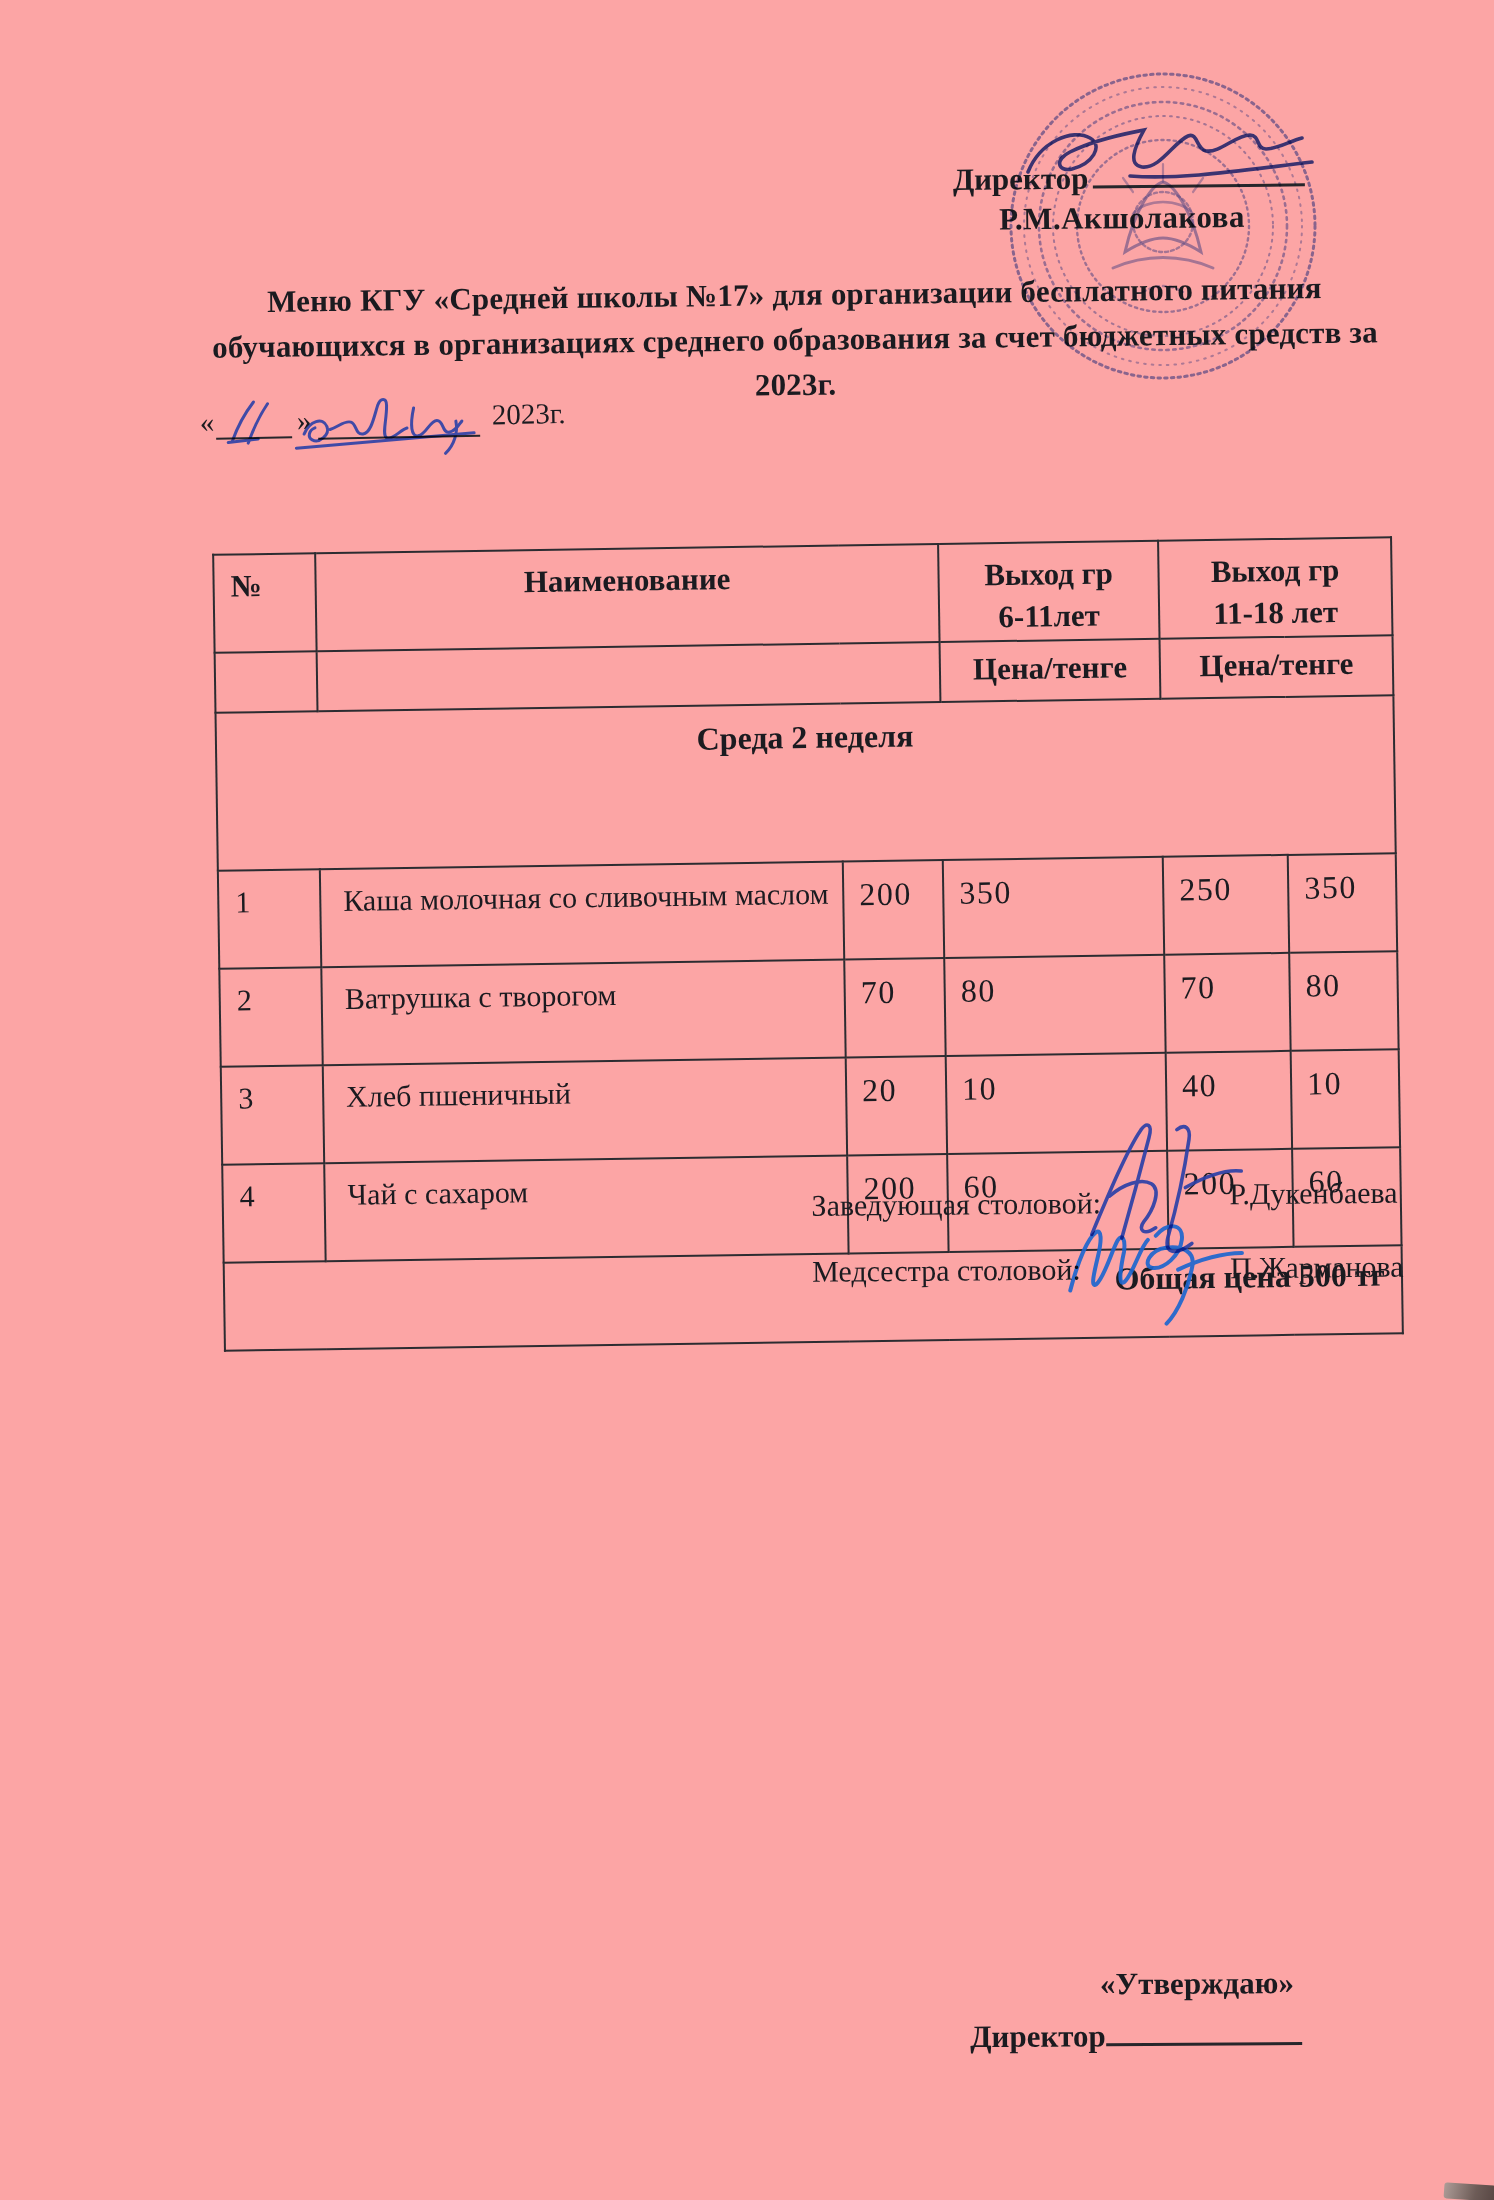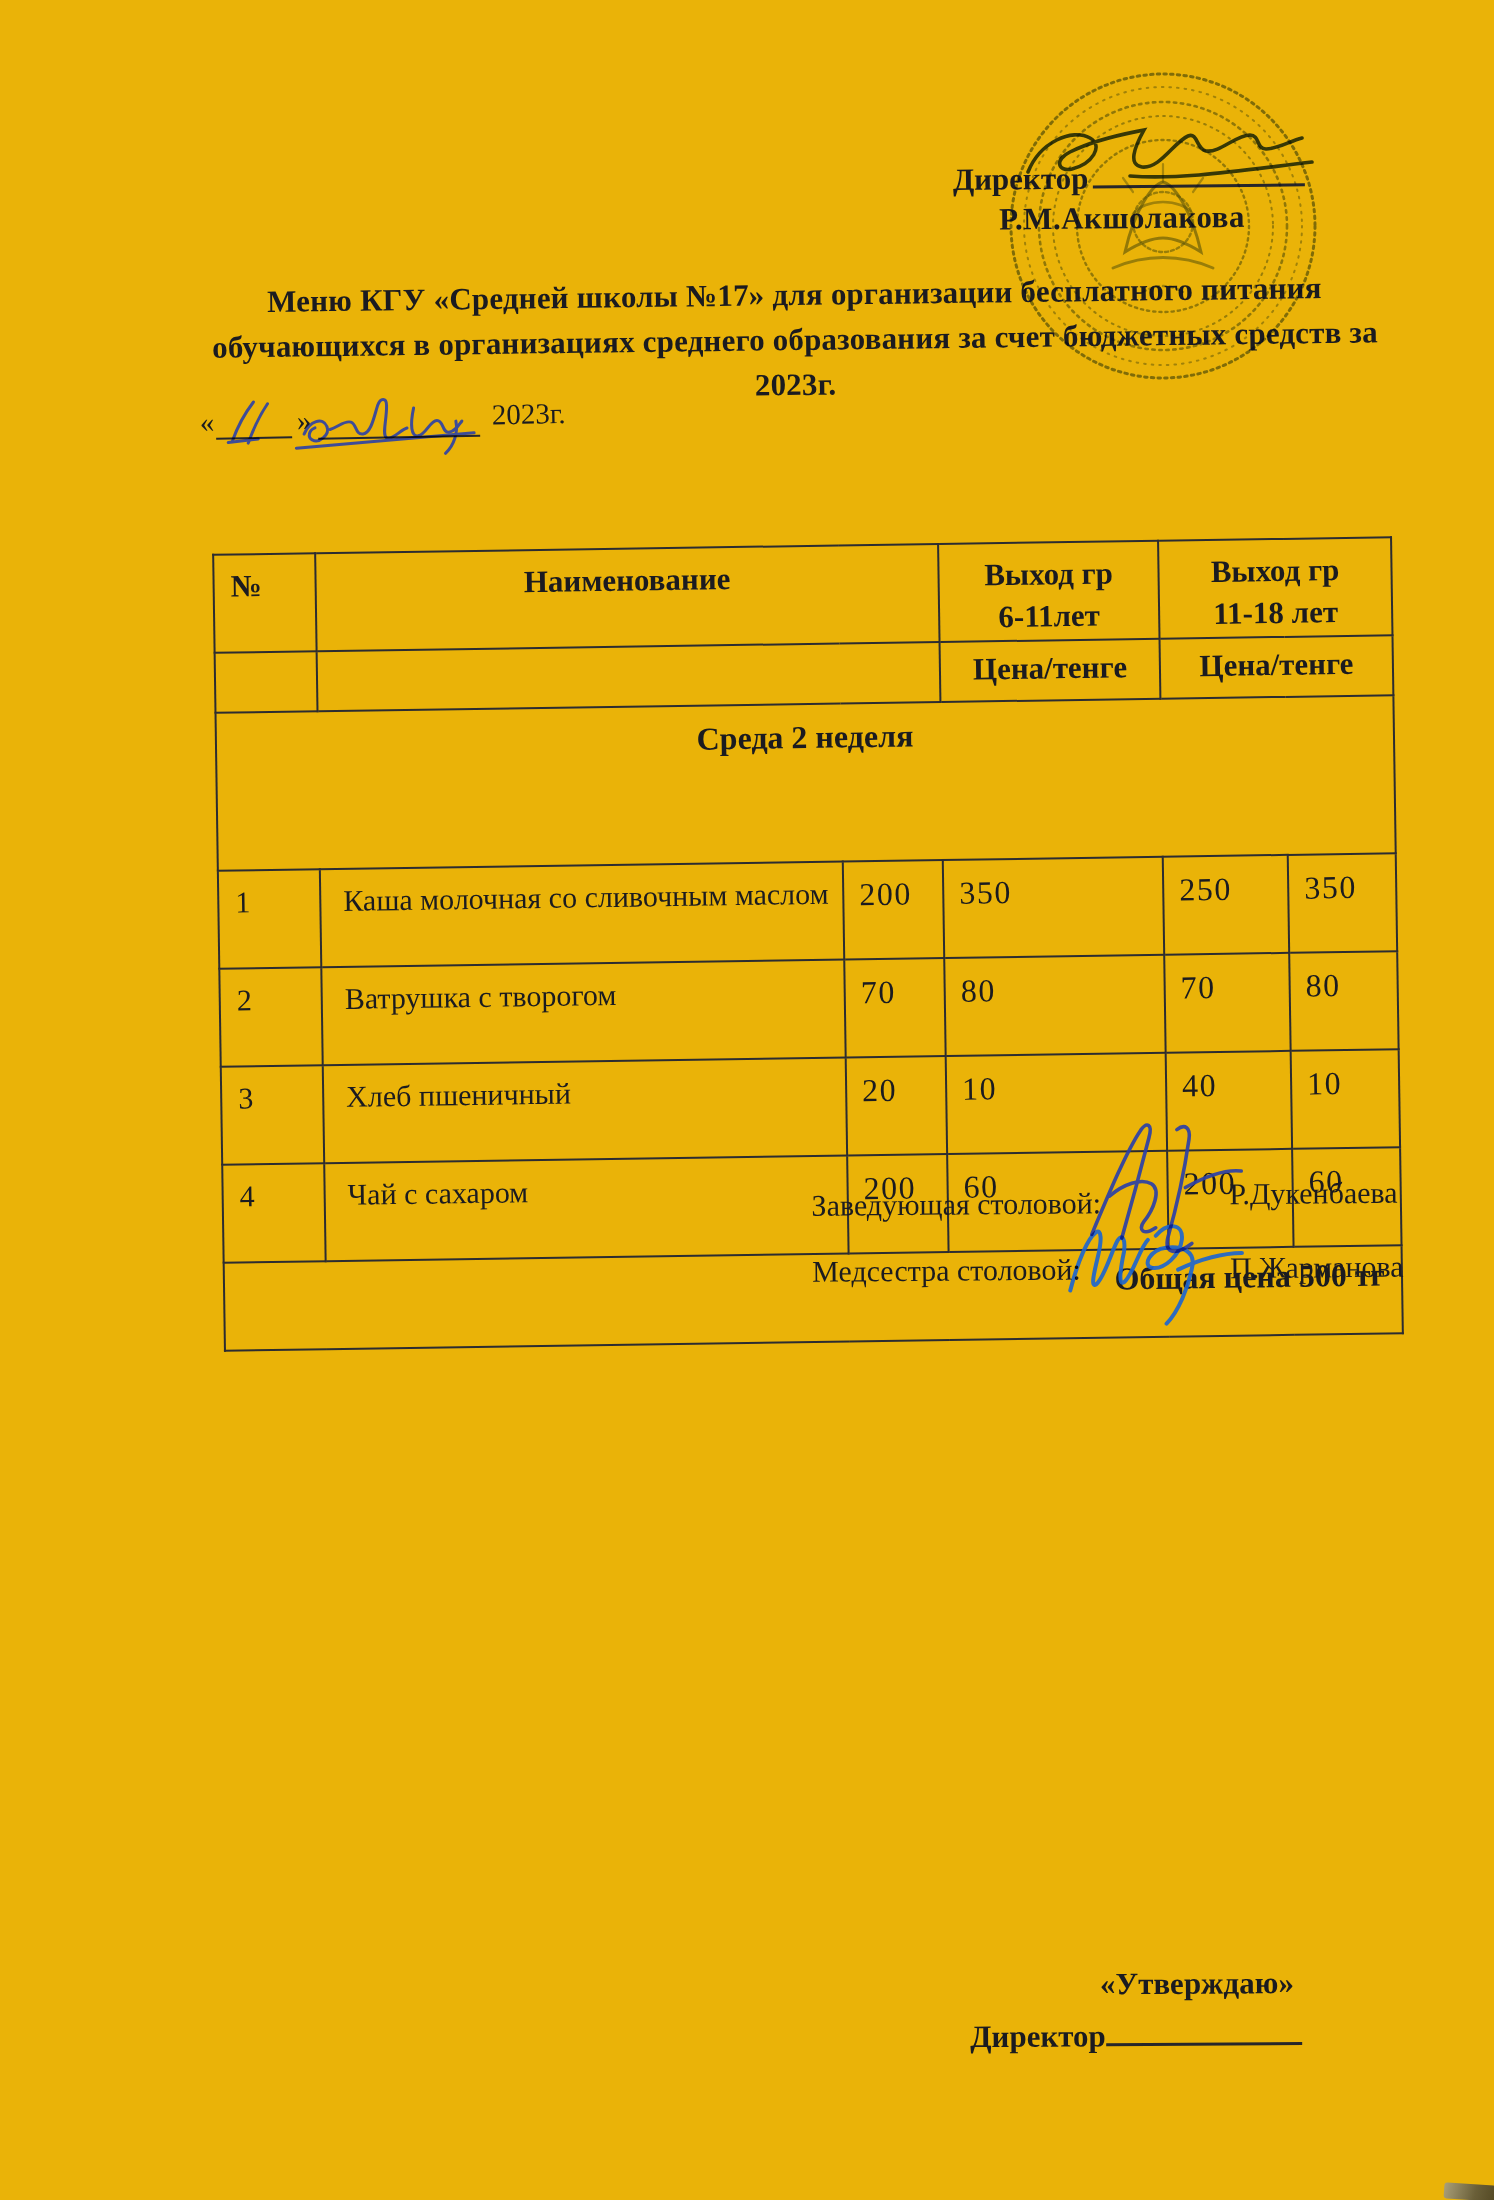--- a/index.html
+++ b/index.html
@@ -5,21 +5,21 @@
   html, body {
     margin: 0;
     padding: 0;
     background: #e8e8e6;
   }
   #page {
     position: relative;
     width: 1494px;
     height: 2200px;
     margin: 0 auto;
-    background: #eab308;
+    background: #fca5a5;
     overflow: hidden;
     font-family: "Liberation Serif", "DejaVu Serif", serif;
     color: #1b1b20;
   }
   .abs { position: absolute; }
 
   
   #director-top {
     left: 953px; top: 160px; width: 380px;
     font-size: 31px; font-weight: bold;

